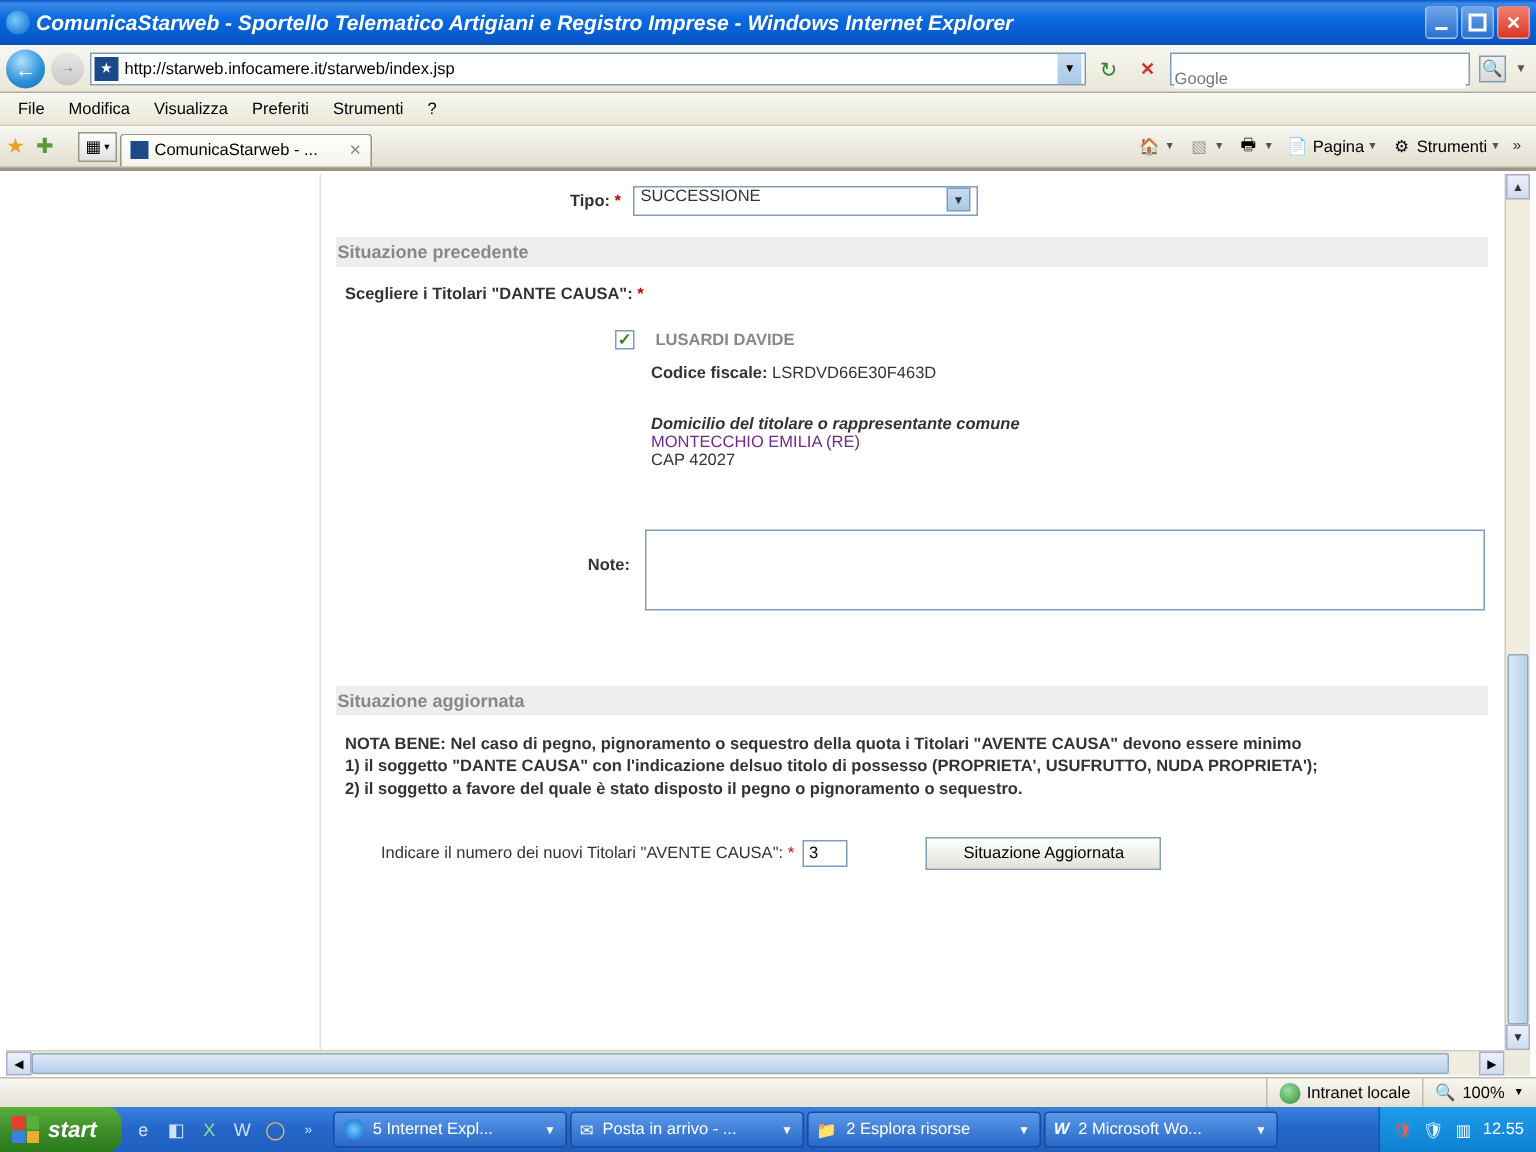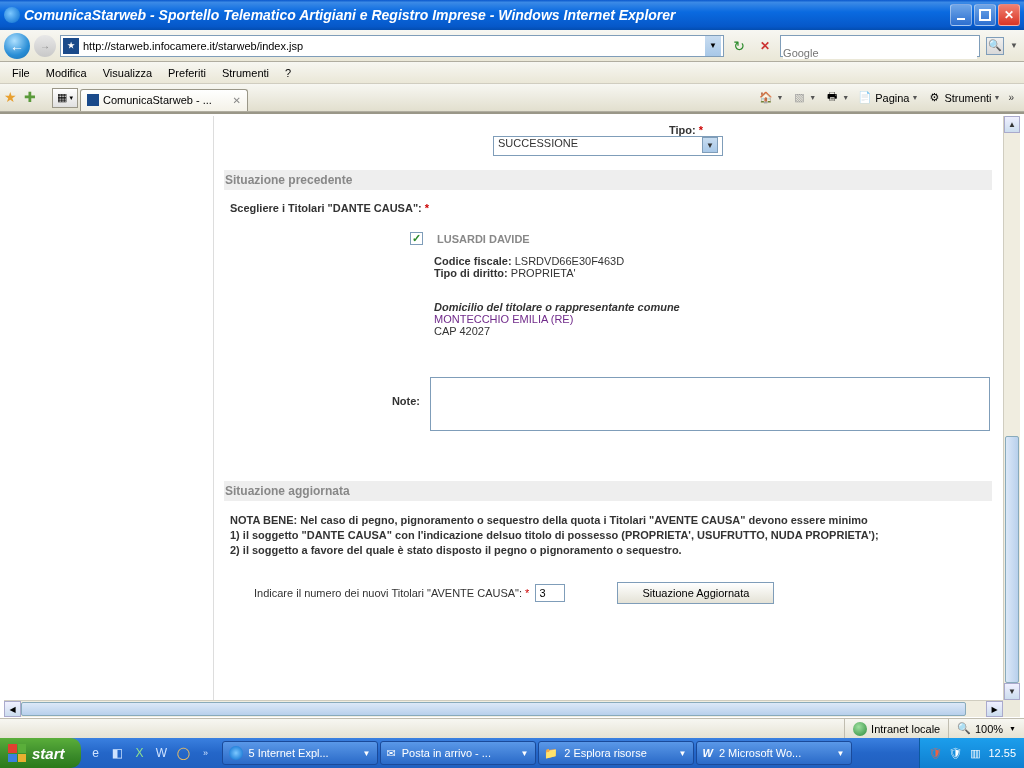--- a/index.html
+++ b/index.html
@@ -177,42 +177,41 @@
       </div>
     <span class="chevrons">»</span>
   </div>
 </div>
 
 <div class="content-frame">
   <div class="content-inner">
     <div class="sidebar-left"></div>
     <div class="main-area">
       <div class="main-scroll">
-        <div class="field-row" style="margin-left:0;flex-direction:column;">
+        <div class="field-row" style="margin-left:0;">
           <span class="field-label" style="width:190px;"><span>Tipo:</span> <span class="req">*</span></span>
           <div style="width:8px"></div>
           <div class="select-box">
             <span>SUCCESSIONE</span>
             <span class="sel-dd">▼</span>
           </div>
         </div>
 
         <div class="section-bar">Situazione precedente</div>
 
         <div style="margin:4px 0 18px 6px;font-weight:bold">
           <span>Scegliere i Titolari "DANTE CAUSA":</span> <span class="req">*</span>
         </div>
 
         <div style="margin-left:186px;display:flex;align-items:center;gap:14px;margin-bottom:10px">
           <span class="checkbox">✓</span>
           <span class="titolare-name">LUSARDI DAVIDE</span>
         </div>
 
         <div class="kv"><span class="k">Codice fiscale:</span> <span class="v">LSRDVD66E30F463D</span></div>
-        <div class="kv"><span class="k">Tipo di diritto:</span> <span class="v">PROPRIETA'</span></div>
 
         <div class="kv" style="margin-top:22px;font-weight:bold;font-style:italic">Domicilio del titolare o rappresentante comune</div>
         <div class="kv dom-link">MONTECCHIO EMILIA (RE)</div>
         <div class="kv">CAP 42027</div>
 
         <div class="field-row" style="margin-top:40px;align-items:flex-start">
           <span class="field-label" style="width:196px;padding-top:18px">Note:</span>
           <div style="width:10px"></div>
           <div class="note-box"></div>
         </div>

